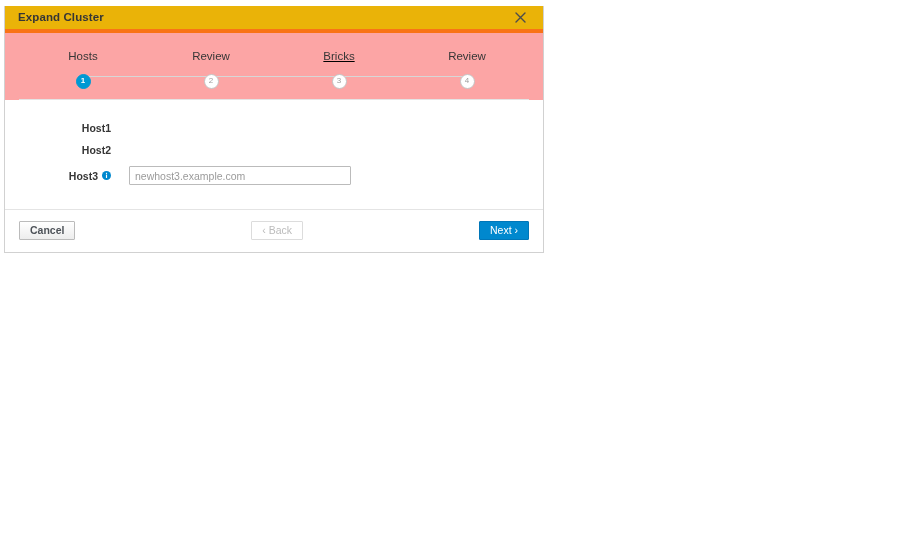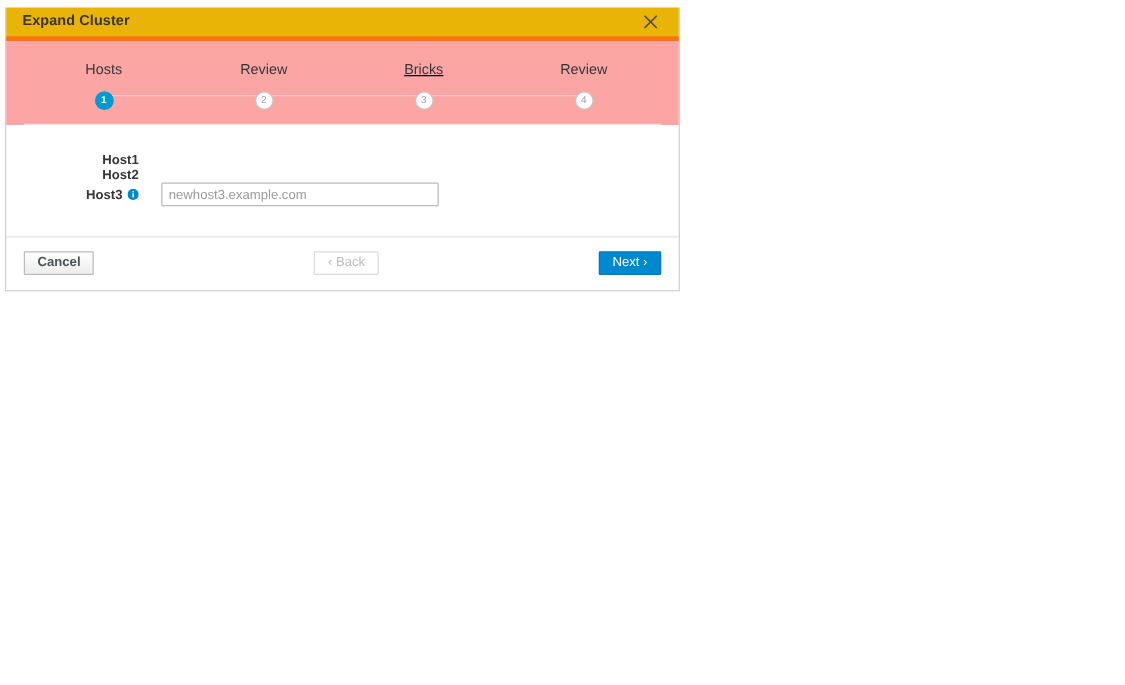--- a/index.html
+++ b/index.html
@@ -123,21 +123,21 @@
     margin: 4px 14px 0 14px;
   }
 
   
   .dialog-body {
     padding: 22px 14px 0 14px;
   }
   .form-row {
     display: flex;
     align-items: center;
-    margin-bottom: 0;
+    margin-bottom: 10px;
   }
   .form-label {
     width: 110px;
     text-align: right;
     padding-right: 18px;
     font-size: 10.5px;
     font-weight: bold;
     color: #363636;
     box-sizing: border-box;
     white-space: nowrap;

